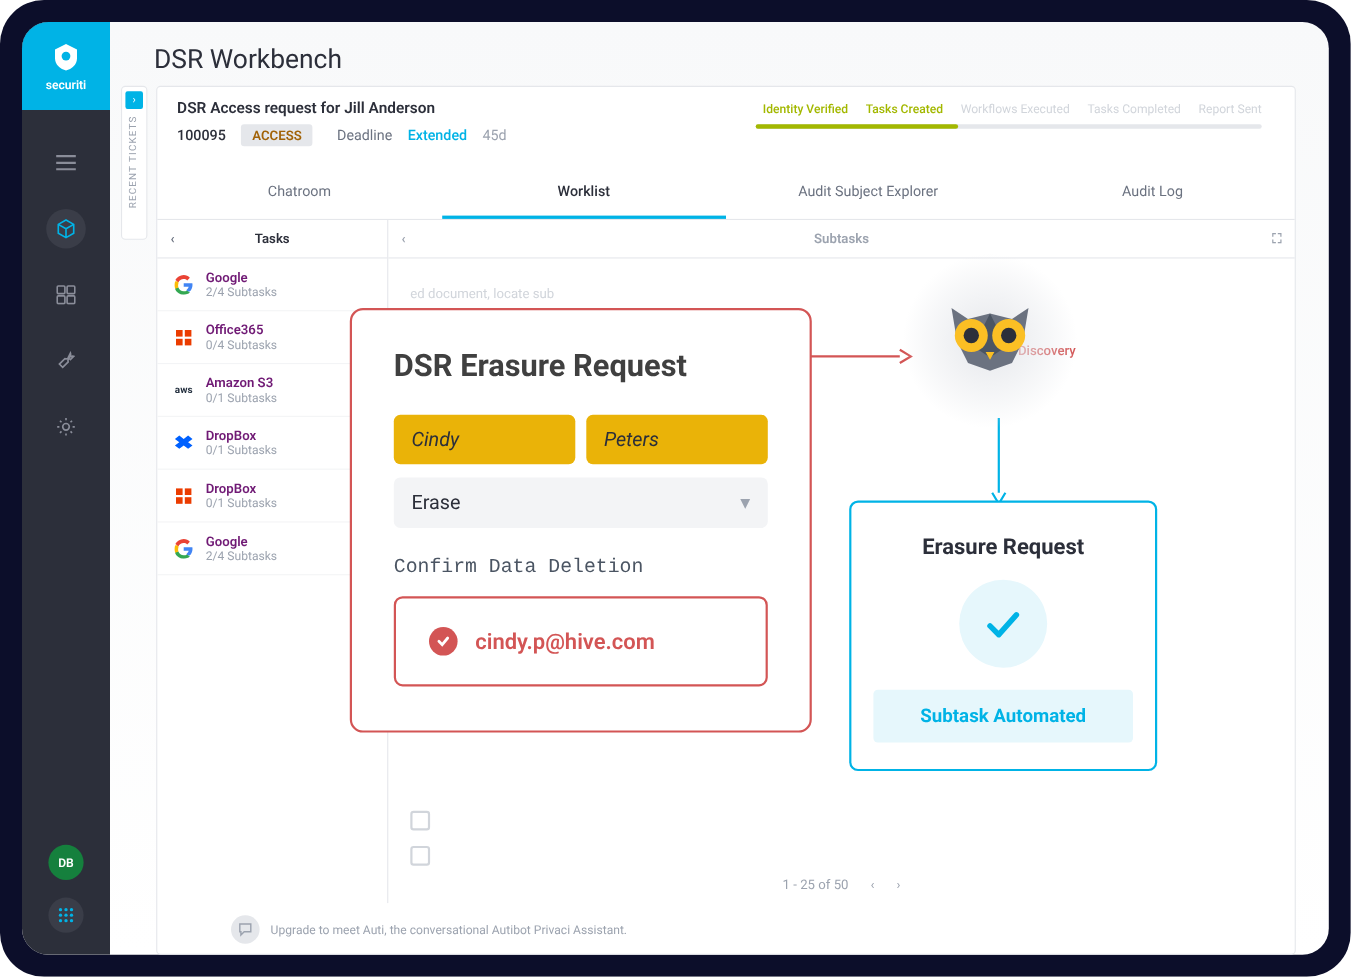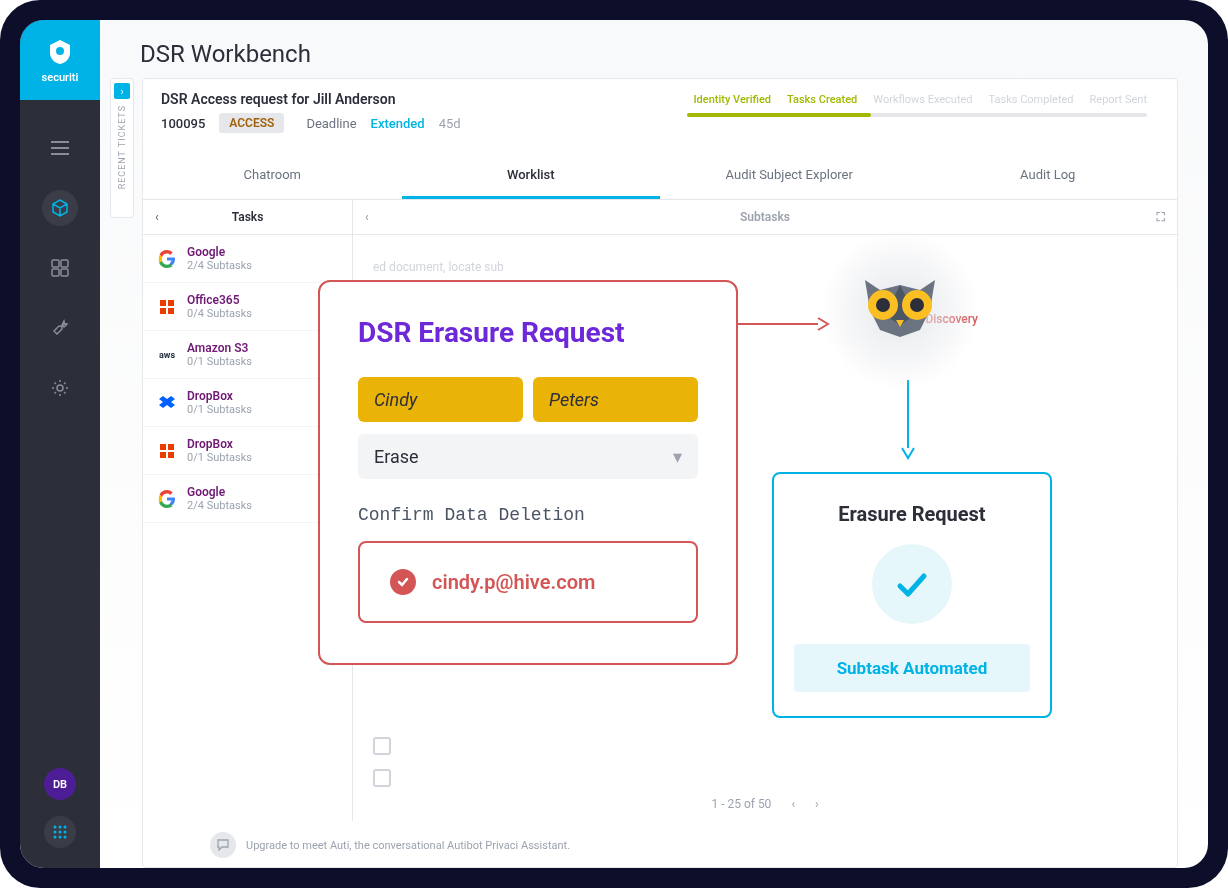--- a/index.html
+++ b/index.html
@@ -8,21 +8,21 @@
   .screen { width: 100%; height: 100%; background: linear-gradient(to bottom, #f8f9fa, #fff); border-radius: 24px; overflow: hidden; display: flex; position: relative; }
   
   
   .sidenav { width: 80px; background: #2c2f3a; display: flex; flex-direction: column; align-items: center; padding-top: 0; position: relative; }
   .logo-block { width: 80px; height: 80px; background: #00b3e6; display: flex; flex-direction: column; align-items: center; justify-content: center; color: #fff; font-size: 11px; font-weight: 600; }
   .logo-block svg { margin-bottom: 4px; }
   .nav-icons { display: flex; flex-direction: column; gap: 24px; margin-top: 30px; align-items: center; }
   .nav-icon { width: 36px; height: 36px; border-radius: 50%; display: flex; align-items: center; justify-content: center; color: #8a8d99; cursor: pointer; }
   .nav-icon.highlighted { background: #3a3d48; color: #00b3e6; }
   .nav-bottom { position: absolute; bottom: 20px; display: flex; flex-direction: column; gap: 16px; align-items: center; }
-  .avatar-badge { width: 32px; height: 32px; border-radius: 50%; background: #4c1d95; color: #fff; font-size: 11px; font-weight: 600; display: flex; align-items: center; justify-content: center; }
+  .avatar-badge { width: 32px; height: 32px; border-radius: 50%; background: #15803d; color: #fff; font-size: 11px; font-weight: 600; display: flex; align-items: center; justify-content: center; }
   .apps-badge { width: 32px; height: 32px; border-radius: 50%; background: #3a3d48; display: flex; align-items: center; justify-content: center; }
   
   
   .main { flex: 1; display: flex; flex-direction: column; position: relative; }
   .page-header { padding: 20px 40px 10px 40px; }
   .page-title { font-size: 24px; font-weight: 400; color: #2c2f3a; }
   
   .content-wrap { display: flex; padding: 0 0 0 10px; position: relative; flex: 1; }
   
   .recent-tab { width: 24px; background: #fff; border: 1px solid #e5e7eb; border-radius: 4px; display: flex; flex-direction: column; align-items: center; padding: 4px 0 10px; margin-right: 8px; height: 140px; margin-top: 0; }
@@ -70,37 +70,37 @@
   .checkbox-row { display: flex; align-items: center; gap: 10px; margin: 14px 0; }
   .checkbox { width: 18px; height: 18px; border: 2px solid #d1d5db; border-radius: 3px; }
   
   .pager { position: absolute; bottom: 10px; left: 50%; transform: translateX(-50%); display: flex; align-items: center; gap: 20px; font-size: 12px; color: #9ca3af; }
   
   .upgrade-bar { position: absolute; bottom: 0; left: 80px; right: 0; padding: 10px 30px; font-size: 11px; color: #9ca3af; display: flex; align-items: center; gap: 10px; }
   .chat-bubble { width: 26px; height: 26px; border-radius: 50%; background: #e5e7eb; display: flex; align-items: center; justify-content: center; }
   
   
   .modal-erasure { position: absolute; left: 298px; top: 260px; width: 420px; background: #fff; border: 2px solid #d35555; border-radius: 12px; padding: 34px 38px 40px; z-index: 10; }
-  .modal-title { font-size: 28px; font-weight: 700; color: #6d28d9; margin-bottom: 28px; }
+  .modal-title { font-size: 28px; font-weight: 700; color: #404040; margin-bottom: 28px; }
   .form-row { display: flex; gap: 10px; margin-bottom: 12px; }
   .form-field { flex: 1; background: #eab308; border-radius: 6px; padding: 12px 16px; font-size: 18px; color: #2c2f3a; font-style: italic; }
   .form-select { background: #f3f4f6; border-radius: 6px; padding: 12px 16px; font-size: 18px; color: #2c2f3a; display: flex; justify-content: space-between; align-items: center; margin-bottom: 26px; cursor: pointer; }
   .confirm-label { font-size: 18px; font-weight: 500; color: #4b5563; margin-bottom: 16px; font-family: Liberation Mono, monospace; }
   .confirm-box { border: 2px solid #d35555; border-radius: 8px; padding: 26px 30px; display: flex; align-items: center; gap: 16px; }
   .check-circle { width: 26px; height: 26px; border-radius: 50%; background: #d35555; display: flex; align-items: center; justify-content: center; color: #fff; flex-shrink: 0; }
   .confirm-email { font-size: 20px; font-weight: 600; color: #d35555; }
   
   .arrow-to-owl { position: absolute; left: 710px; top: 294px; z-index: 5; }
   
   .owl-container { position: absolute; left: 800px; top: 210px; z-index: 8; }
   .owl-halo { width: 160px; height: 160px; border-radius: 50%; background: radial-gradient(circle, #e5e7eb 0%, rgba(229,231,235,0.3) 50%, transparent 70%); display: flex; align-items: center; justify-content: center; }
   
   .arrow-down { position: absolute; left: 878px; top: 360px; z-index: 6; }
   
-  .modal-result { position: absolute; left: 752px; top: 435px; width: 280px; background: #fff; border: 2px solid #00b3e6; border-radius: 8px; padding: 28px 20px 24px; z-index: 10; text-align: center; margin-top: 17px; }
+  .modal-result { position: absolute; left: 752px; top: 435px; width: 280px; background: #fff; border: 2px solid #00b3e6; border-radius: 8px; padding: 28px 20px 24px; z-index: 10; text-align: center; }
   .result-title { font-size: 20px; font-weight: 700; color: #2c2f3a; margin-bottom: 18px; }
   .result-circle { width: 80px; height: 80px; border-radius: 50%; background: #e6f7fc; display: flex; align-items: center; justify-content: center; margin: 0 auto 20px; }
   .result-banner { background: #e6f7fc; color: #00b3e6; font-size: 17px; font-weight: 700; padding: 14px 0; border-radius: 4px; }
   
   .subtask-label { position: absolute; right: 280px; top: 268px; font-size: 12px; color: #9ca3af; z-index: 3; }
 </style>
 </head>
 <body>
 
 <div class="tablet-frame">

